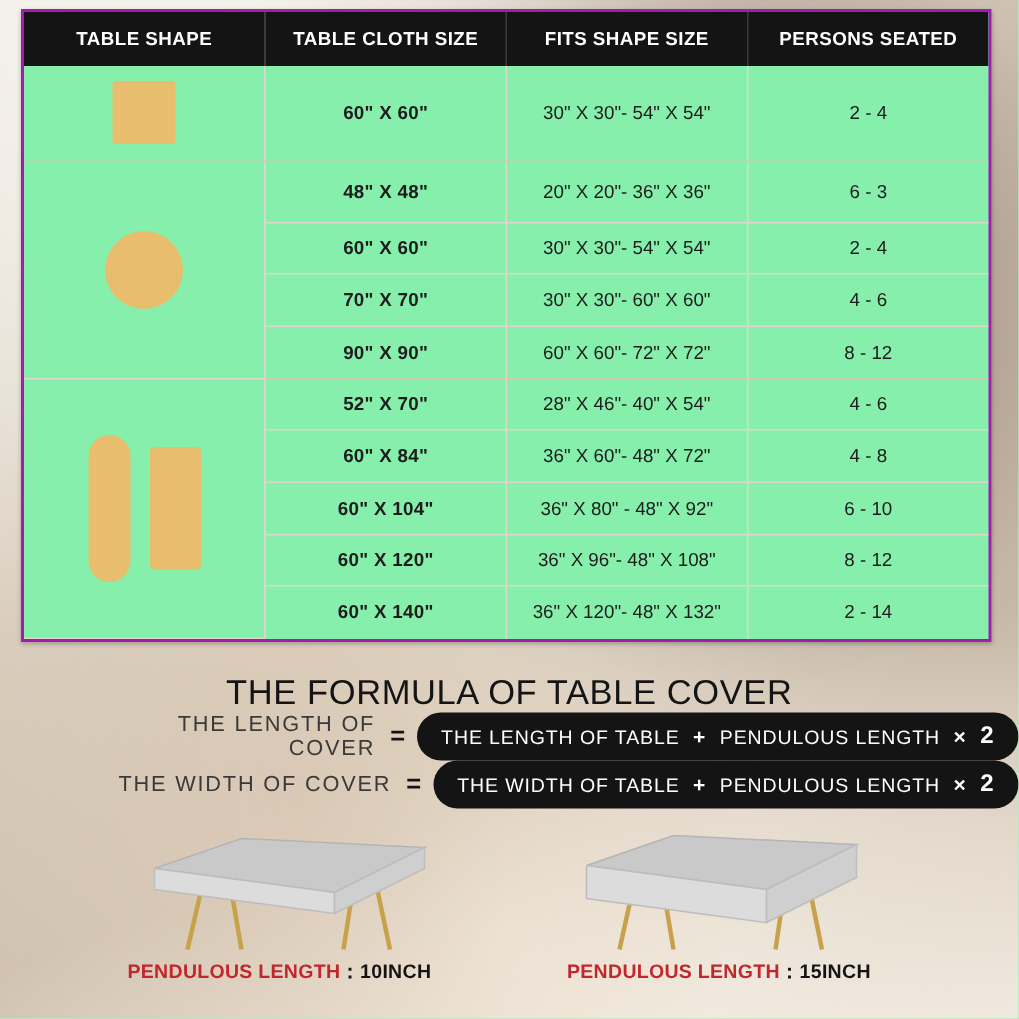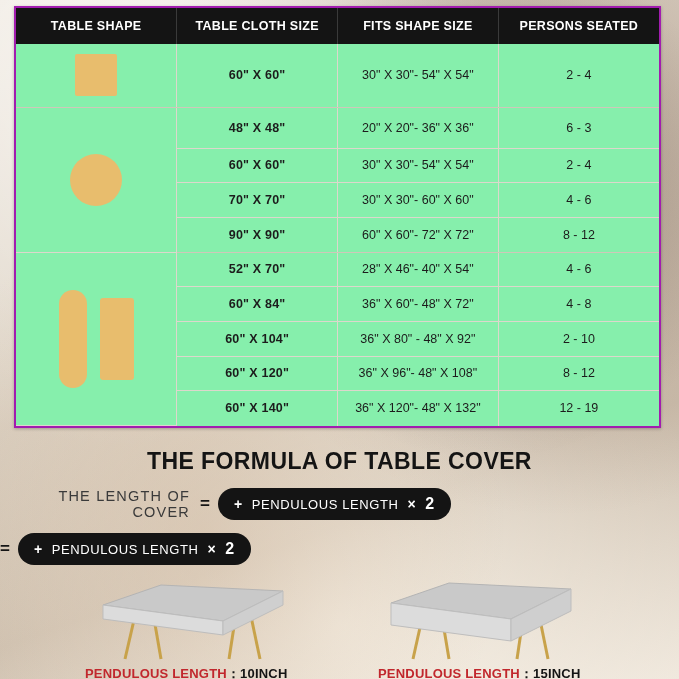--- a/index.html
+++ b/index.html
@@ -65,25 +65,25 @@
   .shape-circ{width:52px;height:52px;background:#e8bd6d;border-radius:50%;margin:0 auto;}
   .shape-rects{display:flex;gap:13px;justify-content:center;align-items:center;}
   .shape-rects .r1{width:28px;height:98px;background:#e8bd6d;border-radius:14px;}
   .shape-rects .r2{width:34px;height:82px;background:#e8bd6d;border-radius:3px;}
 
   
   .formula{
     position:absolute;left:0;top:432px;width:679px;height:247px;z-index:2;
   }
   .formula-title{
-    text-align:center;font-size:23px;font-weight:bold;color:#141414;
+    text-align:center;font-size:23px;font-weight:normal;color:#141414;
     letter-spacing:.4px;margin-top:16px;
   }
   .frow{
-    display:flex;align-items:center;justify-content:flex-start;margin-top:13px;
+    display:flex;align-items:center;justify-content:flex-end;padding-left:27px;
   }
   .frow .lead{
     font-size:14.5px;color:#3a3a3a;letter-spacing:1.2px;
     width:190px;text-align:right;padding-right:10px;font-weight:normal;
   }
   .frow .eq{font-size:17px;color:#141414;font-weight:bold;padding-right:8px;}
   .pill{
     background:#141414;color:#ffffff;border-radius:16px;
     padding:7px 16px;display:flex;align-items:center;gap:9px;
     font-size:13px;letter-spacing:.6px;white-space:nowrap;
@@ -170,53 +170,56 @@
         <td class="persons">4 - 6</td>
       </tr>
       <tr style="height:34px;">
         <td class="cloth">60" X 84"</td>
         <td class="fits">36" X 60"- 48" X 72"</td>
         <td class="persons">4 - 8</td>
       </tr>
       <tr style="height:34px;">
         <td class="cloth">60" X 104"</td>
         <td class="fits">36" X 80" - 48" X 92"</td>
-        <td class="persons">2 - 10</td>
+        <td class="persons">6 - 10</td>
       </tr>
       <tr style="height:34px;">
         <td class="cloth">60" X 120"</td>
         <td class="fits">36" X 96"- 48" X 108"</td>
         <td class="persons">8 - 12</td>
       </tr>
       <tr style="height:34px;">
         <td class="cloth">60" X 140"</td>
         <td class="fits">36" X 120"- 48" X 132"</td>
-        <td class="persons">12 - 19</td>
+        <td class="persons">2 - 14</td>
       </tr>
     </tbody>
   </table>
 </div>
 
 <div class="formula">
   <div class="formula-title">THE FORMULA OF TABLE COVER</div>
 
   <div class="frow">
     <div class="lead">THE LENGTH OF COVER</div>
     <div class="eq">=</div>
     <div class="pill">
+      <span>THE LENGTH OF TABLE</span>
       <span class="plus">+</span>
       <span>PENDULOUS LENGTH</span>
       <span class="times">×</span>
       <span class="num">2</span>
     </div>
   </div>
 
   <div class="frow">
+    <div class="lead">THE WIDTH OF COVER</div>
     <div class="eq">=</div>
     <div class="pill">
+      <span>THE WIDTH OF TABLE</span>
       <span class="plus">+</span>
       <span>PENDULOUS LENGTH</span>
       <span class="times">×</span>
       <span class="num">2</span>
     </div>
   </div>
 
   <div class="illus">
 
     <svg class="tblimg left" viewBox="0 0 190 82">

